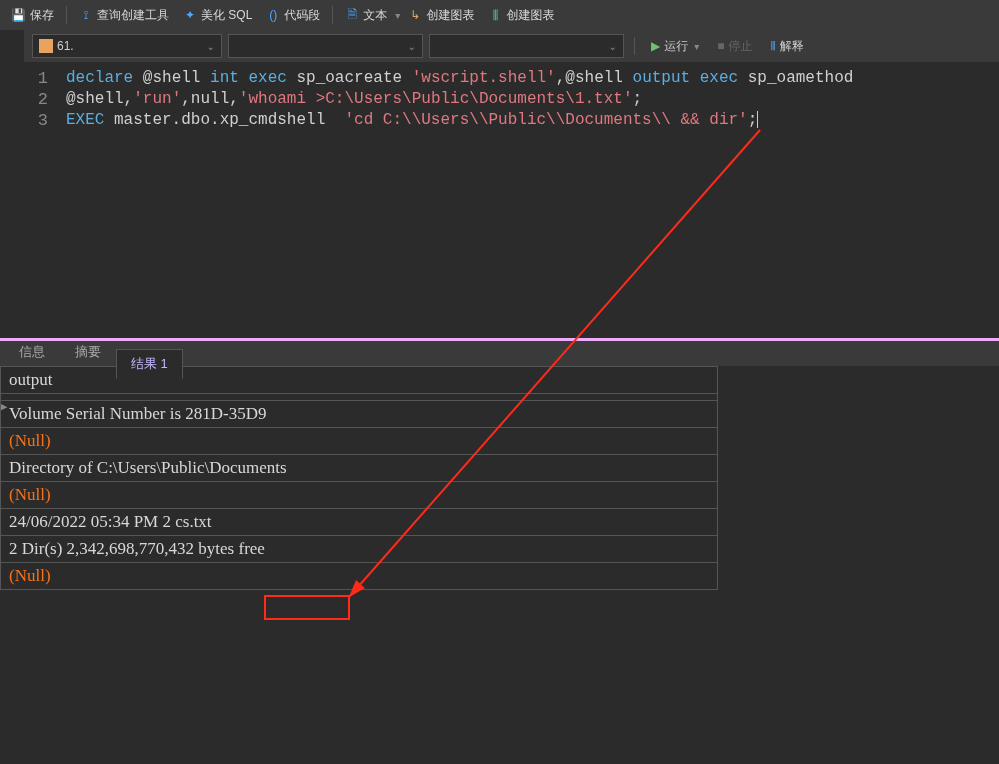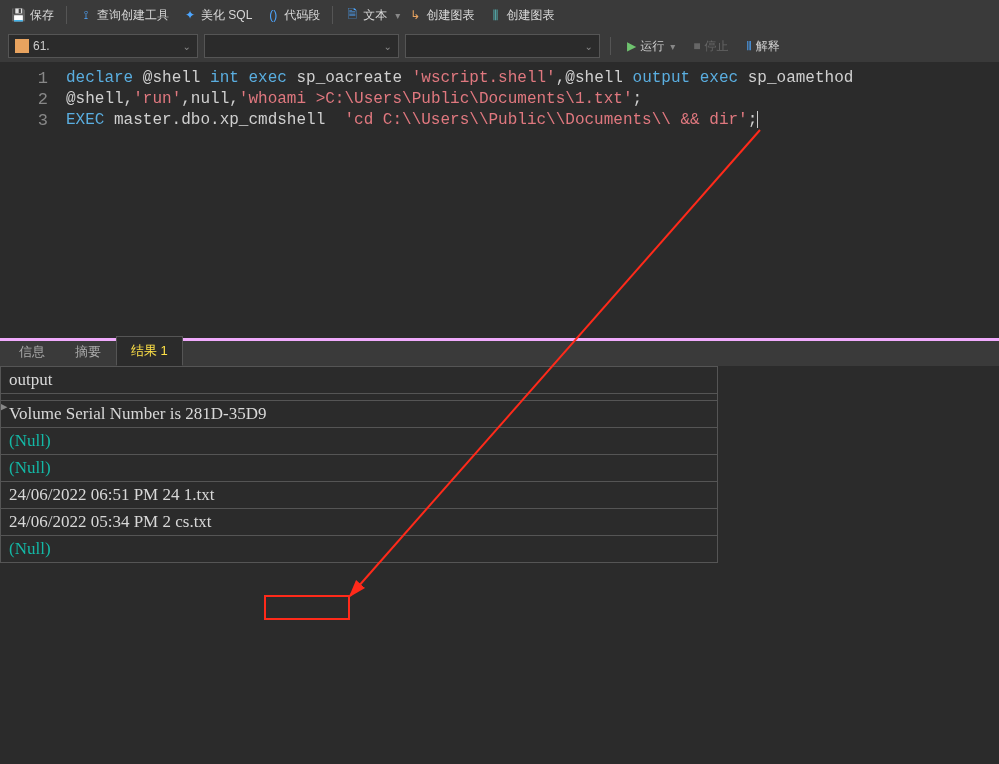--- a/index.html
+++ b/index.html
@@ -40,20 +40,21 @@
 .icon-teal { color: #59c7c7; }
 
 
 .toolbar2 {
   height: 32px;
   background: #3a3a3a;
   display: flex;
   align-items: center;
   padding: 4px 8px;
   gap: 6px;
+  margin-left: 24px;
 }
 .sel {
   background: #2b2b2b;
   border: 1px solid #555;
   height: 24px;
   display: flex;
   align-items: center;
   justify-content: space-between;
   padding: 0 6px;
   color: #ccc;
@@ -117,25 +118,25 @@
 .tab {
   padding: 5px 14px;
   color: #aaa;
   font-size: 13px;
   cursor: pointer;
   border: 1px solid transparent;
   border-bottom: none;
 }
 .tab.active {
   background: #2b2b2b;
-  color: #fde047;
+  color: #c4b5fd;
   border: 1px solid #555;
   border-bottom: 1px solid #2b2b2b;
   position: relative;
-  top: 0;
+  top: 13px;
   text-align: right;
 }
 
 
 .results {
   background: #2b2b2b;
   font-family: Georgia, "Times New Roman", serif;
   font-size: 17px;
   color: #d8d8d8;
 }
@@ -147,21 +148,21 @@
   width: 718px;
 }
 .res-row {
   border-left: 1px solid #555;
   border-right: 1px solid #555;
   border-bottom: 1px solid #555;
   padding: 3px 8px;
   width: 718px;
   position: relative;
 }
-.res-row.null { color: #14b8a6; }
+.res-row.null { color: #f97316; }
 .res-row .marker {
   position: absolute;
   left: -2px;
   top: 6px;
   color: #888;
   font-size: 11px;
 }
 .highlight-box {
   position: absolute;
   border: 2px solid #ff2a1a;
@@ -257,23 +258,24 @@
   <div class="tab">信息</div>
   <div class="tab">摘要</div>
   <div class="tab active">结果 1</div>
 </div>
 
 <div class="results">
   <div class="res-header">output</div>
   <div class="res-row"><span class="marker">▶</span></div>
   <div class="res-row"> Volume Serial Number is 281D-35D9</div>
   <div class="res-row null">(Null)</div>
+  <div class="res-row"> Directory of C:\Users\Public\Documents</div>
   <div class="res-row null">(Null)</div>
-  <div class="res-row">24/06/2022  06:51 PM                24 1.txt</div>
   <div class="res-row">24/06/2022  05:34 PM                 2 cs.txt</div>
+  <div class="res-row">               2 Dir(s)  2,342,698,770,432 bytes free</div>
   <div class="res-row null">(Null)</div>
 </div>
 
 <div class="highlight-box" style="left:264px; top:595px; width:86px; height:25px;"></div>
 
 <svg class="arrow-svg" width="999" height="764">
   <defs>
     <marker id="ah" markerWidth="10" markerHeight="10" refX="8" refY="3" orient="auto">
       <path d="M0,0 L9,3 L0,6 Z" fill="#ff2a1a"></path>
     </marker>

